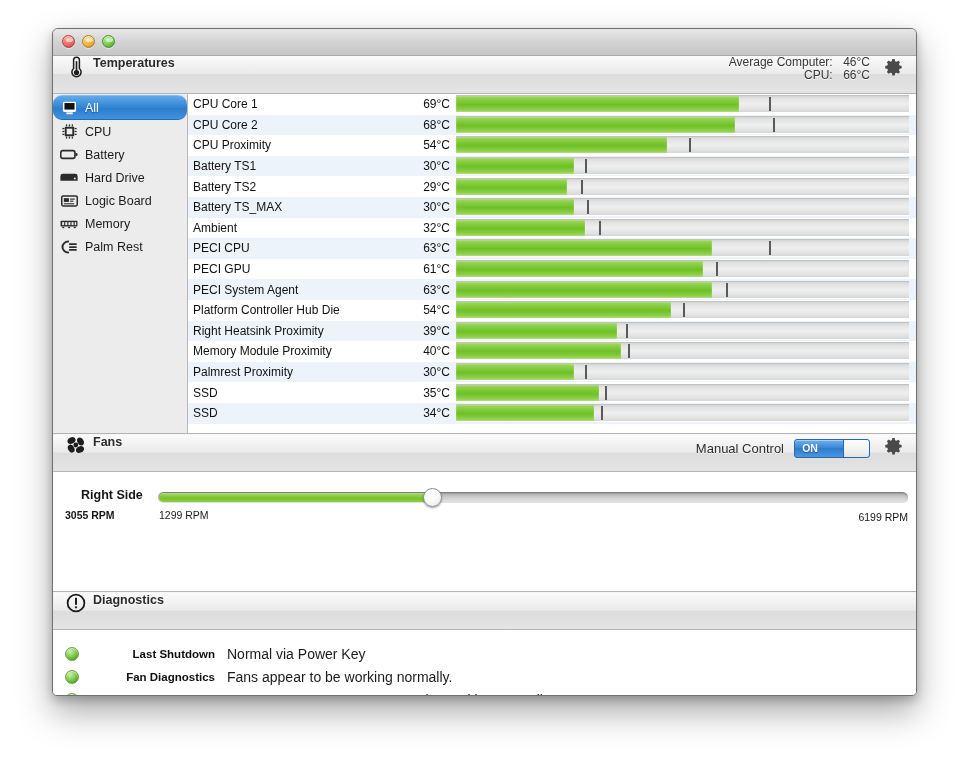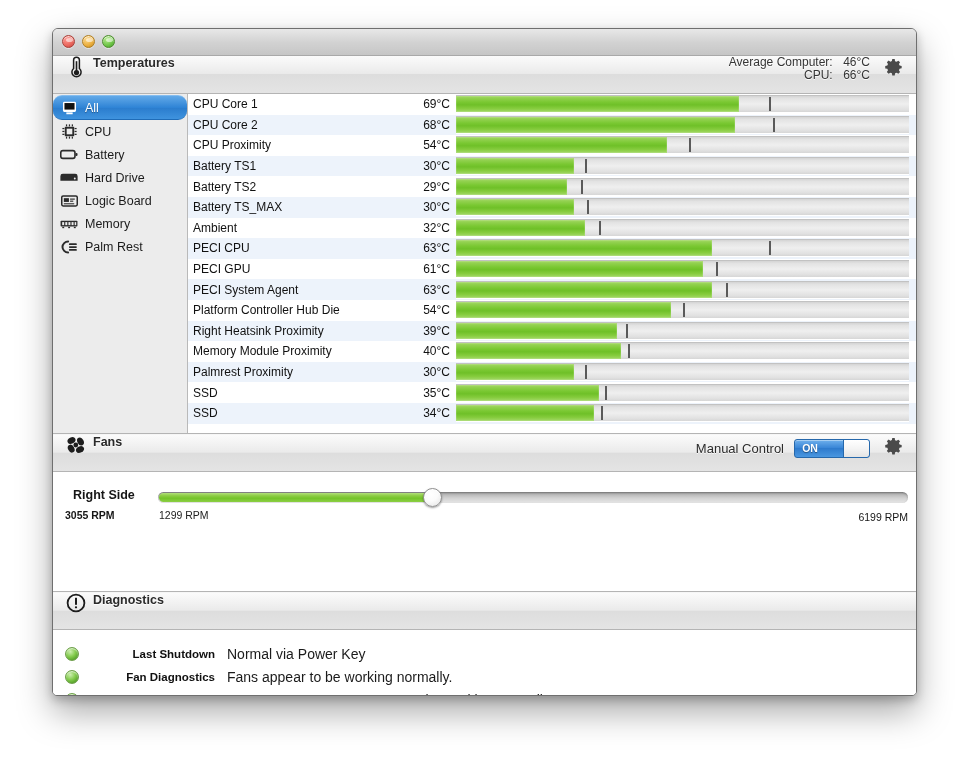--- a/index.html
+++ b/index.html
@@ -132,21 +132,21 @@
   }
 
   
   #fans-body {
     flex: 0 0 120px;
     background: #fff;
     border-bottom: 1px solid #b4b4b4;
     position: relative;
   }
   .fan-row { position:absolute; left:0; right:0; top:16px; }
-  .fan-label { position:absolute; left:20px; top:0; font-size:12.5px; font-weight:bold; color:#161616; }
+  .fan-label { position:absolute; left:28px; top:0; font-size:12.5px; font-weight:bold; color:#161616; }
   .fan-rpm   { position:absolute; left:12px; top:21px; font-size:10.5px; font-weight:bold; color:#161616; }
   .slider-track {
     position:absolute; left:105px; right:8px; top:4px; height:11px;
     border-radius: 6px;
     background: linear-gradient(to bottom, #9d9d9d 0%, #b8b8b8 22%, #d2d2d2 55%, #e6e6e6 100%);
     box-shadow: inset 0 1px 2px rgba(0,0,0,.28), 0 1px 0 #fff;
   }
   .slider-fill {
     position:absolute; left:1px; top:1px; bottom:1px; border-radius:5px;
     background: linear-gradient(to bottom, #b2df7c 0%, #8ecd46 30%, #74c32a 58%, #8ccf44 100%);

